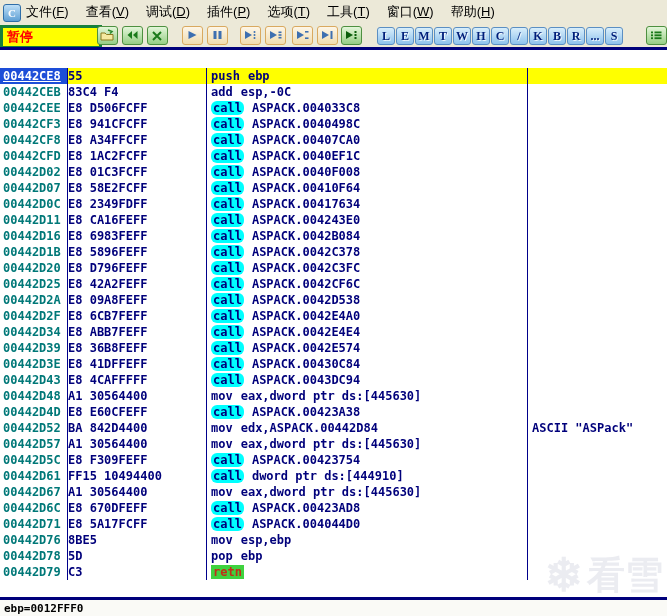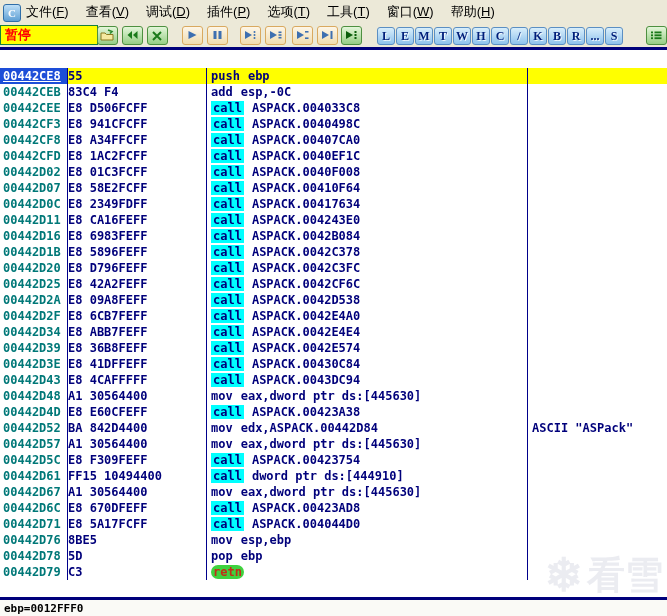--- a/index.html
+++ b/index.html
@@ -13,21 +13,21 @@
             background:linear-gradient(#BFE0F7,#5E9FD4);border:1px solid #2F6EA8;
             color:#FFFFFF;font-weight:bold;font-size:11px;display:flex;align-items:center;justify-content:center;
             font-family:"Liberation Serif",serif;}
   .menu-items{display:flex;gap:17px;padding-left:26px;}
   .menu-item{cursor:default;white-space:nowrap;}
   .menu-item u{text-decoration:underline;}
 
   
   .toolbar{position:absolute;left:0;top:24px;width:667px;height:23px;background:#ECE9D8;}
   .status-field{position:absolute;left:0;top:1px;width:92px;height:18px;background:#FFFF00;
-                border:1px solid #15803d;color:#FF0000;font-weight:bold;font-size:13px;
+                border:3px solid #15803d;color:#FF0000;font-weight:bold;font-size:13px;
                 padding-left:4px;display:flex;align-items:center;}
   .tbtn{position:absolute;top:2px;width:21px;height:19px;border-radius:3px;box-sizing:border-box;
         display:flex;align-items:center;justify-content:center;cursor:default;}
   .tbtn.green{background:linear-gradient(#E3F6D9,#96CE85);border:1px solid #4E9040;}
   .tbtn.tan{background:linear-gradient(#FDF6E7,#F1DCB0);border:1px solid #D9A95F;}
   .tbtn.blue{top:3px;width:18px;height:18px;background:linear-gradient(#D8EEFB,#8FC2EC);border:1px solid #5B8FC3;}
   .tbtn .ltr{font-family:"Liberation Serif",serif;font-weight:bold;font-size:12px;color:#001F7A;
              text-shadow:1px 1px 0 rgba(255,255,255,.8);}
   .navy-line{position:absolute;left:0;top:47px;width:667px;height:3px;background:#00007B;}
 
@@ -43,22 +43,22 @@
          font-family:"DejaVu Sans Mono",monospace;font-size:12px;font-weight:bold;overflow:hidden;}
   .row{height:16px;line-height:16px;}
   .cell{box-sizing:border-box;overflow:hidden;white-space:nowrap;}
   .row .cell:nth-child(-n+3){border-right:1px solid #00008B;}
   .addr{color:#007878;padding-left:3px;}
   .hex{color:#00007B;}
   .dis{color:#00007B;padding-left:4px;}
   .com{color:#00007B;padding-left:4px;}
   .row.sel .addr{background:#1d4ed8;color:#FFFFFF;text-decoration:underline;}
   .row.sel .hex,.row.sel .dis,.row.sel .com{background:#FFFF00;}
-  .mn.hl-call{background:#00FFFF;padding:0 2px;}
-  .mn.hl-retn{background:#3FD23F;color:#C22D18;padding:0 2px;border-radius:7px;}
+  .mn.hl-call{background:#00FFFF;padding:0 2px;border-radius:6px;}
+  .mn.hl-retn{background:#3FD23F;color:#C22D18;padding:0 2px;}
   .ops{margin-left:8px;}
 
   .table-bottom{position:absolute;left:0;top:597px;width:667px;height:3px;background:#00007B;}
 
   
   .statusbar{position:absolute;left:0;top:600px;width:667px;height:16px;background:#FAFAF6;
              font-family:"DejaVu Sans Mono",monospace;font-size:11px;font-weight:bold;color:#000;
              display:flex;align-items:center;padding-left:4px;box-sizing:border-box;}
 
   

